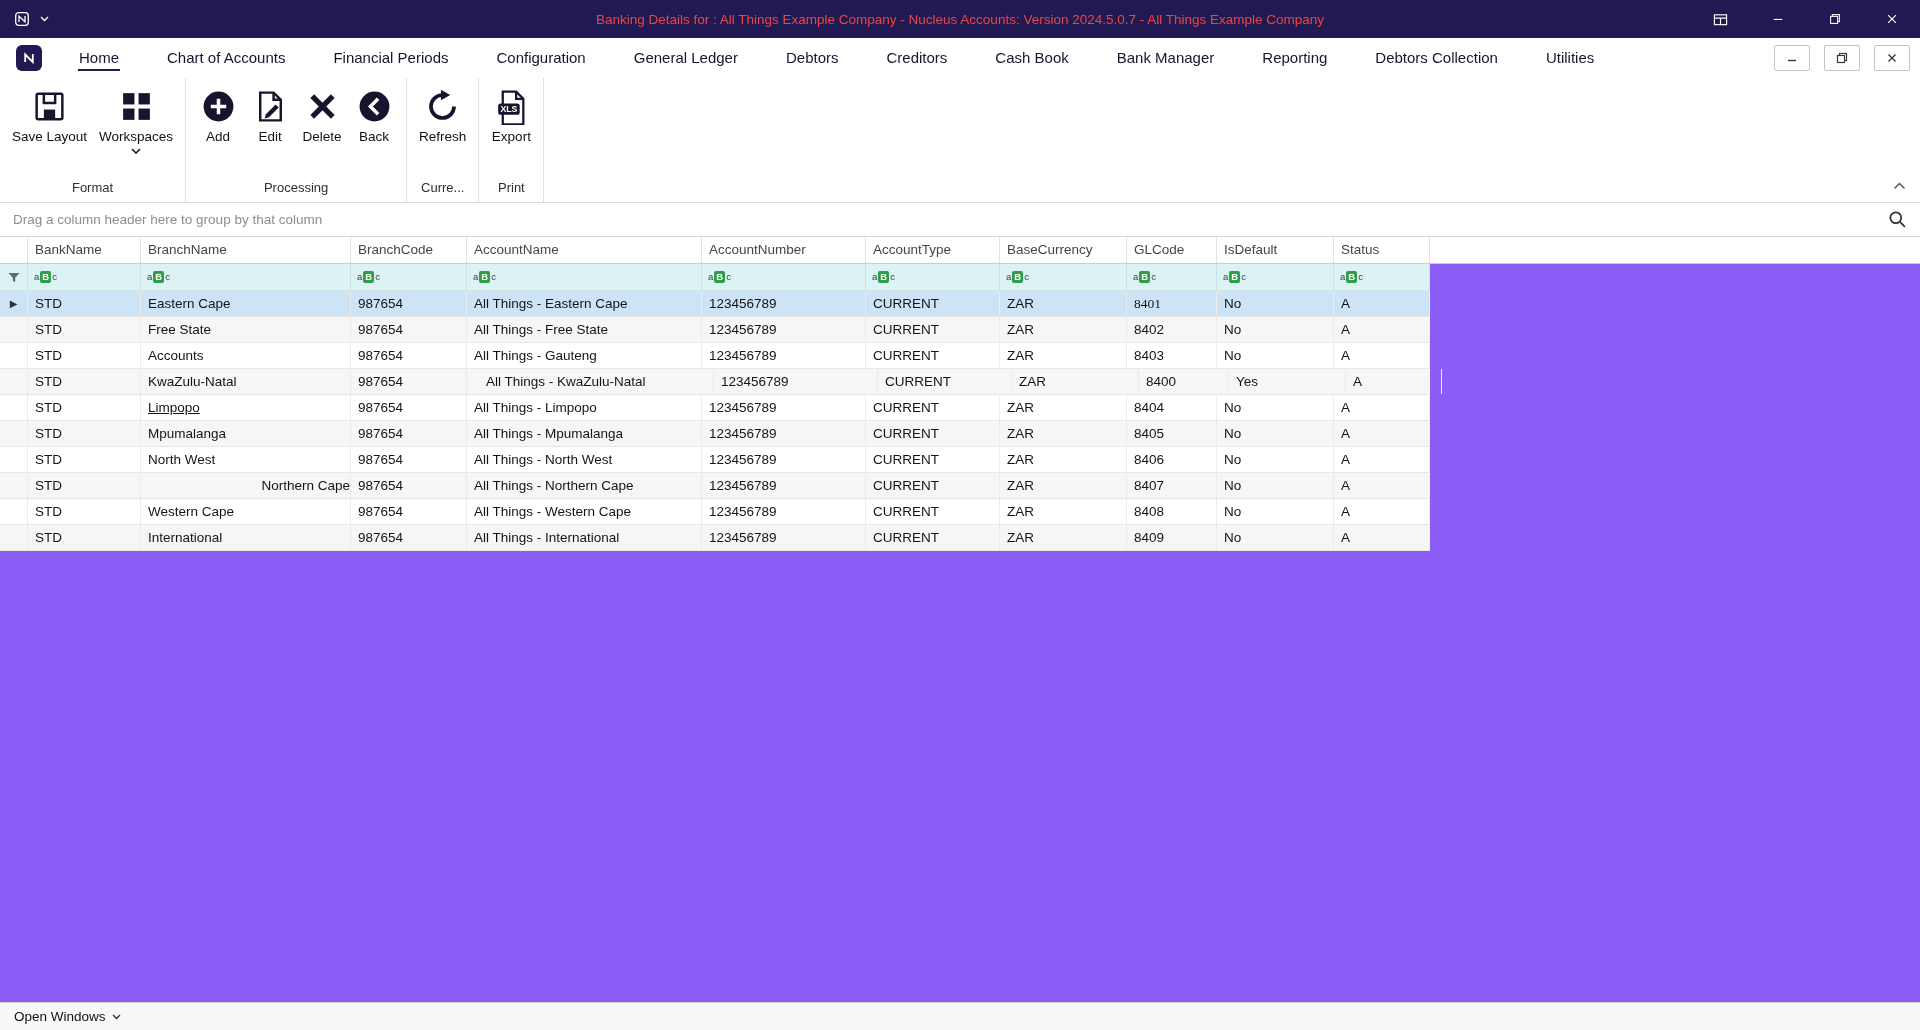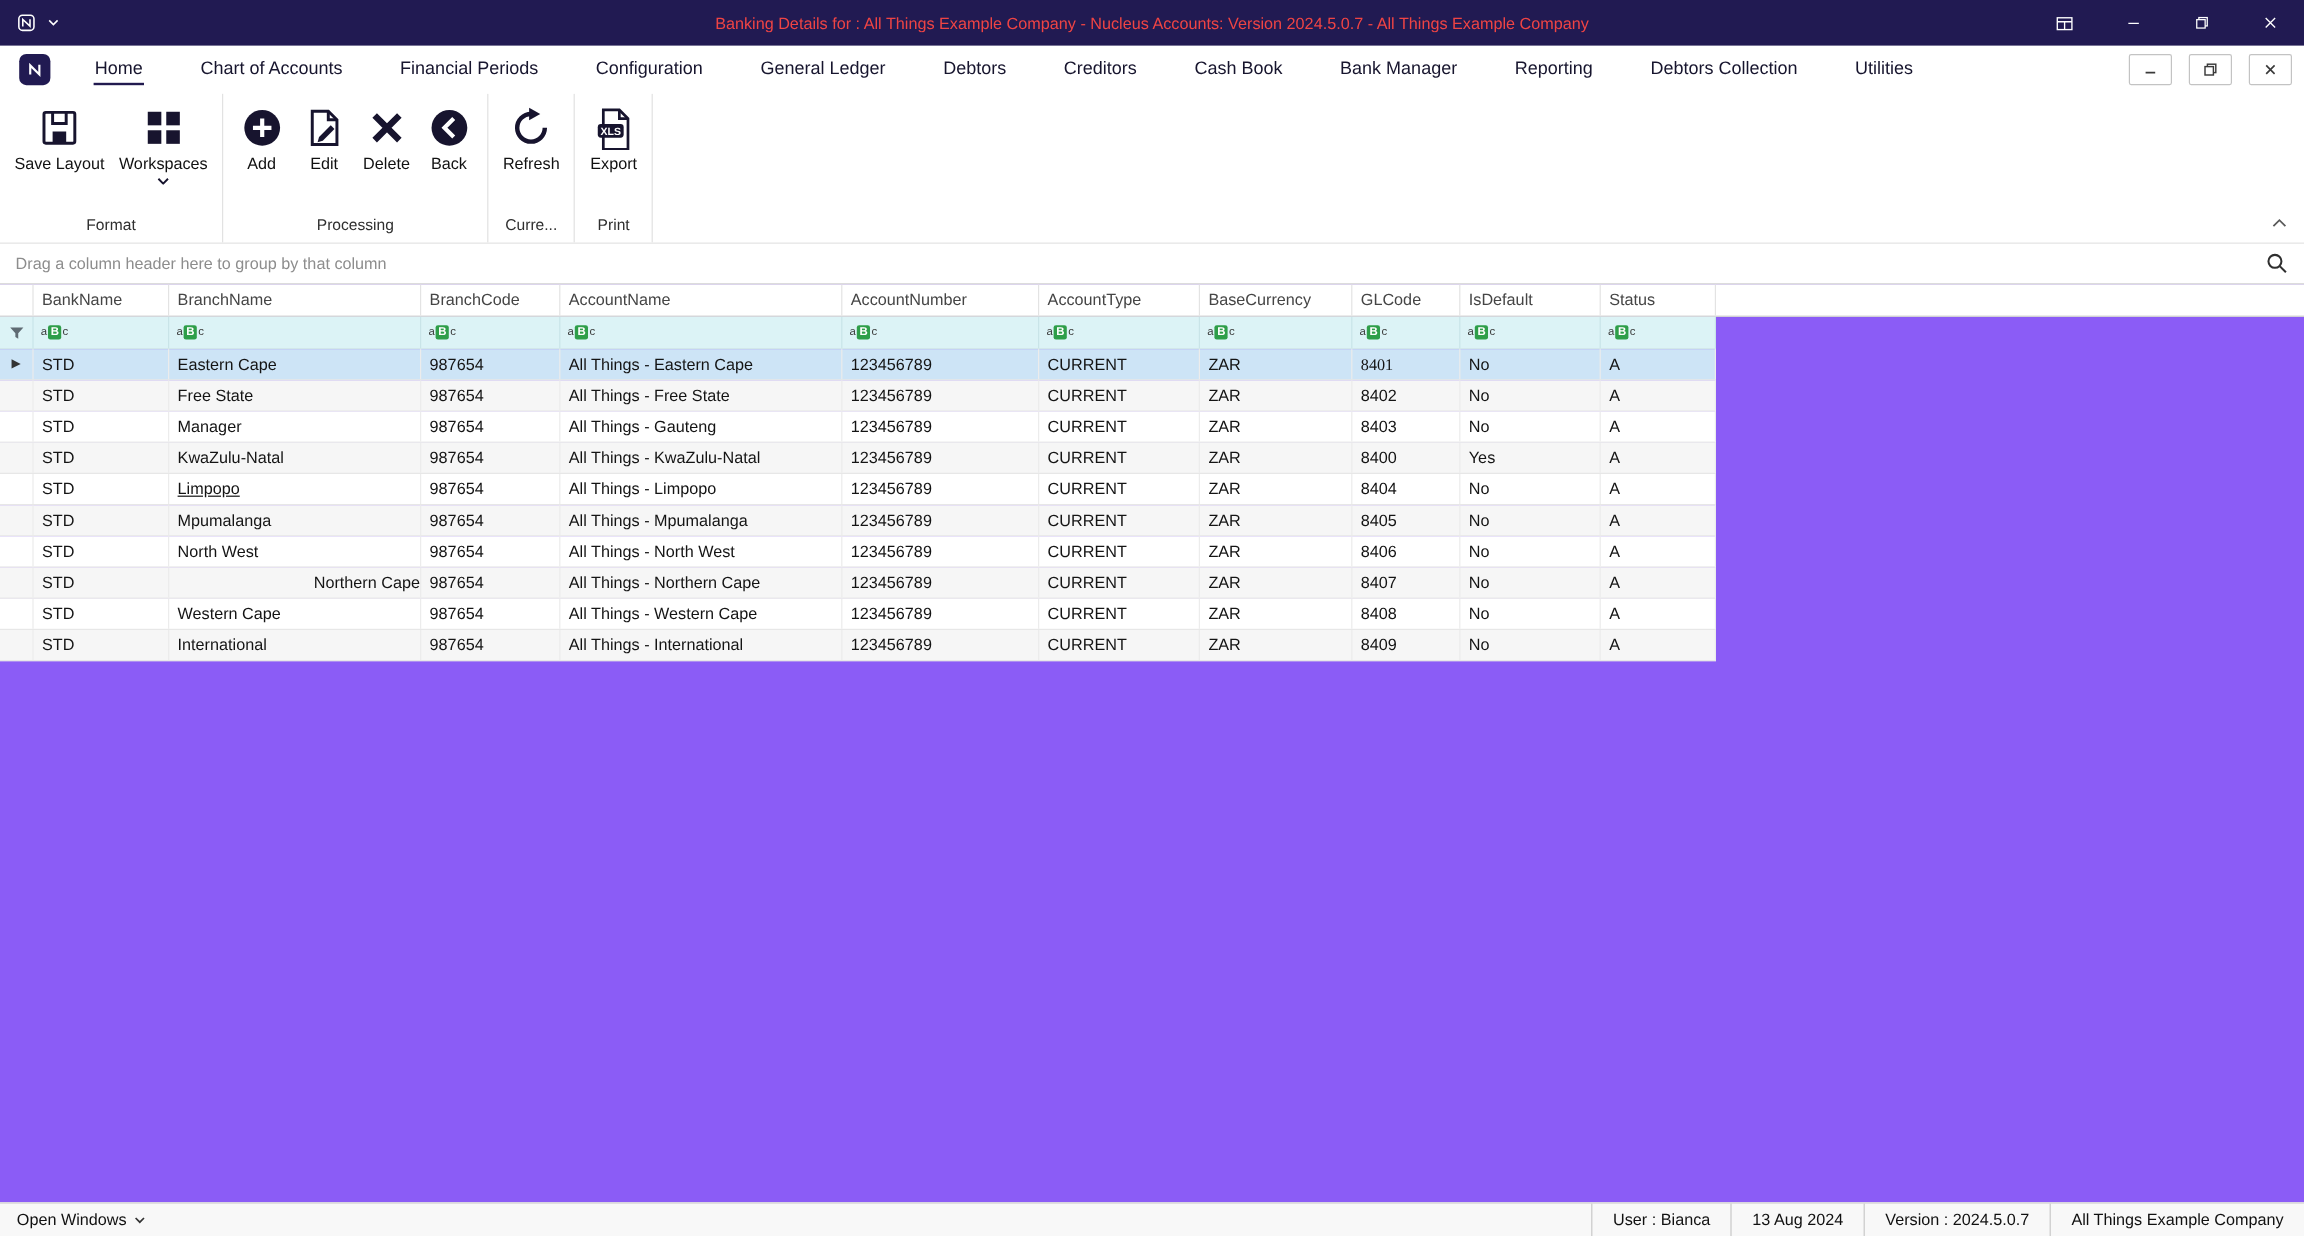--- a/index.html
+++ b/index.html
@@ -424,36 +424,36 @@
         <div class="gcell" style="width: 164px;">123456789</div>
         <div class="gcell" style="width: 134px;">CURRENT</div>
         <div class="gcell" style="width: 127px;">ZAR</div>
         <div class="gcell" style="width: 90px;">8402</div>
         <div class="gcell" style="width: 117px;">No</div>
         <div class="gcell" style="width: 96px;">A</div>
       </div>
       <div class="grow">
         <div class="gcell ind" style="width: 28px;"></div>
         <div class="gcell" style="width: 113px;">STD</div>
-        <div class="gcell" style="width: 210px;">Manager</div>
+        <div class="gcell" style="width: 210px;">Accounts</div>
         <div class="gcell" style="width: 116px;">987654</div>
         <div class="gcell" style="width: 235px;">All Things - Gauteng</div>
         <div class="gcell" style="width: 164px;">123456789</div>
         <div class="gcell" style="width: 134px;">CURRENT</div>
         <div class="gcell" style="width: 127px;">ZAR</div>
         <div class="gcell" style="width: 90px;">8403</div>
         <div class="gcell" style="width: 117px;">No</div>
         <div class="gcell" style="width: 96px;">A</div>
       </div>
       <div class="grow">
         <div class="gcell ind" style="width: 28px;"></div>
         <div class="gcell" style="width: 113px;">STD</div>
         <div class="gcell" style="width: 210px;">KwaZulu-Natal</div>
         <div class="gcell" style="width: 116px;">987654</div>
-        <div class="gcell" style="width: 235px;">All Things - KwaZulu-Natal</div>
+        <div class="gcell" style="width: 235px; margin-left: 12px;">All Things - KwaZulu-Natal</div>
         <div class="gcell" style="width: 164px;">123456789</div>
         <div class="gcell" style="width: 134px;">CURRENT</div>
         <div class="gcell" style="width: 127px;">ZAR</div>
         <div class="gcell" style="width: 90px;">8400</div>
         <div class="gcell" style="width: 117px;">Yes</div>
         <div class="gcell" style="width: 96px;">A</div>
       </div>
       <div class="grow">
         <div class="gcell ind" style="width: 28px;"></div>
         <div class="gcell" style="width: 113px;">STD</div>
@@ -537,19 +537,13 @@
 
 <div class="statusbar">
   <div class="sb-left">
     <span>Open Windows</span>
     <span style="display:flex">
         <svg width="9" height="6" viewBox="0 0 9 6">
           <path d="M1 1l3.5 3.5L8 1" stroke="#333" stroke-width="1.4" fill="none"></path>
         </svg>
       </span>
   </div>
-  <div class="sb-right">
-    <div class="sb-seg">User : Bianca</div>
-    <div class="sb-seg">13 Aug 2024</div>
-    <div class="sb-seg">Version : 2024.5.0.7</div>
-    <div class="sb-seg">All Things Example Company</div>
-  </div>
 </div>
 
 </body></html>

